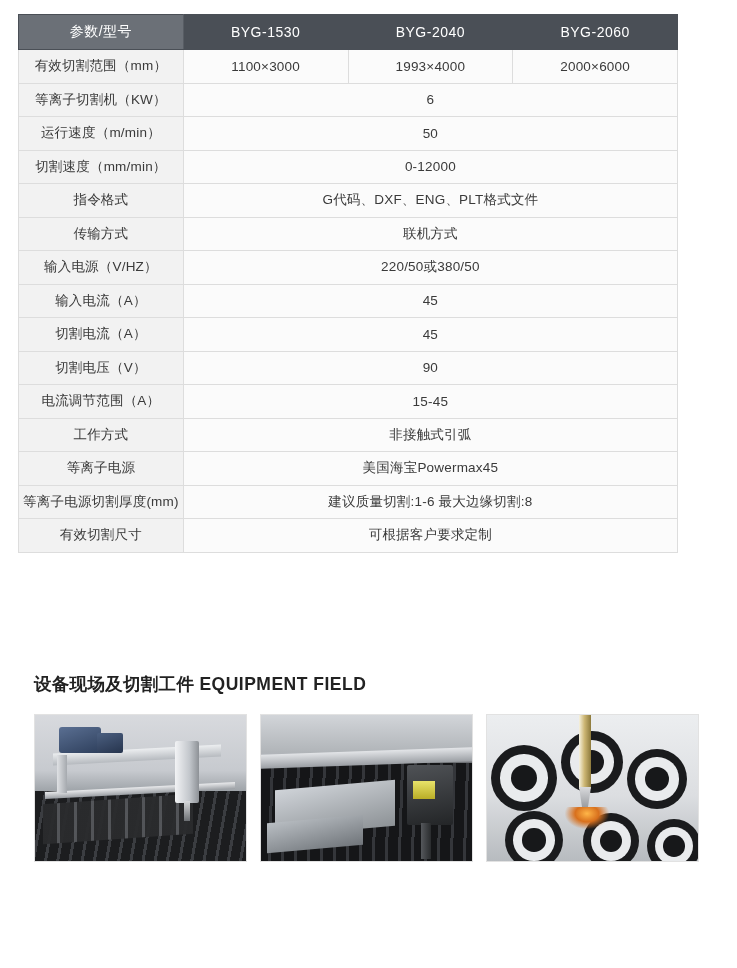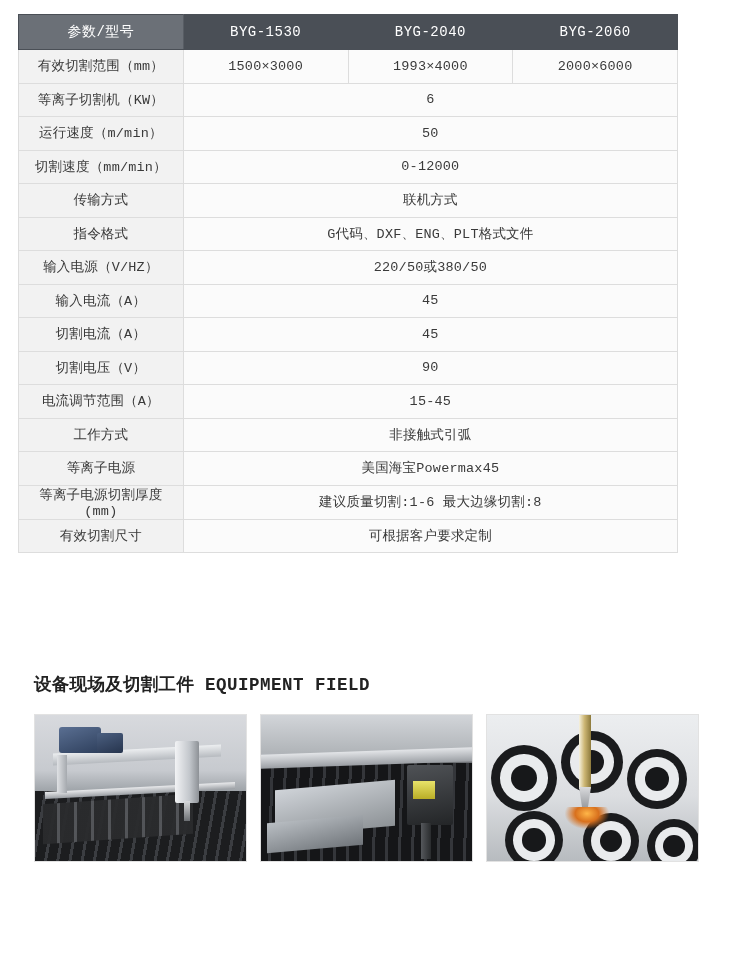--- a/index.html
+++ b/index.html
@@ -11,21 +11,20 @@
     height: 968px;
     background: #ffffff;
     font-family: "Liberation Sans", sans-serif;
     color: #333333;
     overflow: hidden;
   }
   .page {
     position: relative;
     width: 737px;
     height: 968px;
-    font-family: Liberation Mono, monospace;
   }
   
   .spec-table-wrap {
     position: absolute;
     left: 18px;
     top: 14px;
     width: 660px;
   }
   table.spec {
     border-collapse: collapse;
@@ -257,48 +256,48 @@
       <tbody>
         <tr class="header">
           <td class="hdr-param">参数/型号</td>
           <td class="hdr-model">BYG-1530</td>
           <td class="hdr-model">BYG-2040</td>
           <td class="hdr-model">BYG-2060</td>
         </tr>
 
         <tr>
           <td class="label">有效切割范围（mm）</td>
-          <td class="val">1500×3000</td>
+          <td class="val">1100×3000</td>
           <td class="val">1993×4000</td>
           <td class="val">2000×6000</td>
         </tr>
 
         <tr>
           <td class="label">等离子切割机（KW）</td>
           <td class="val" colspan="3">6</td>
         </tr>
 
         <tr>
           <td class="label">运行速度（m/min）</td>
           <td class="val" colspan="3">50</td>
         </tr>
 
         <tr>
           <td class="label">切割速度（mm/min）</td>
           <td class="val" colspan="3">0-12000</td>
         </tr>
 
         <tr>
+          <td class="label">指令格式</td>
+          <td class="val" colspan="3">G代码、DXF、ENG、PLT格式文件</td>
+        </tr>
+
+        <tr>
           <td class="label">传输方式</td>
           <td class="val" colspan="3">联机方式</td>
-        </tr>
-
-        <tr>
-          <td class="label">指令格式</td>
-          <td class="val" colspan="3">G代码、DXF、ENG、PLT格式文件</td>
         </tr>
 
 
         <tr>
           <td class="label">输入电源（V/HZ）</td>
           <td class="val" colspan="3">220/50或380/50</td>
         </tr>
 
         <tr>
           <td class="label">输入电流（A）</td>

